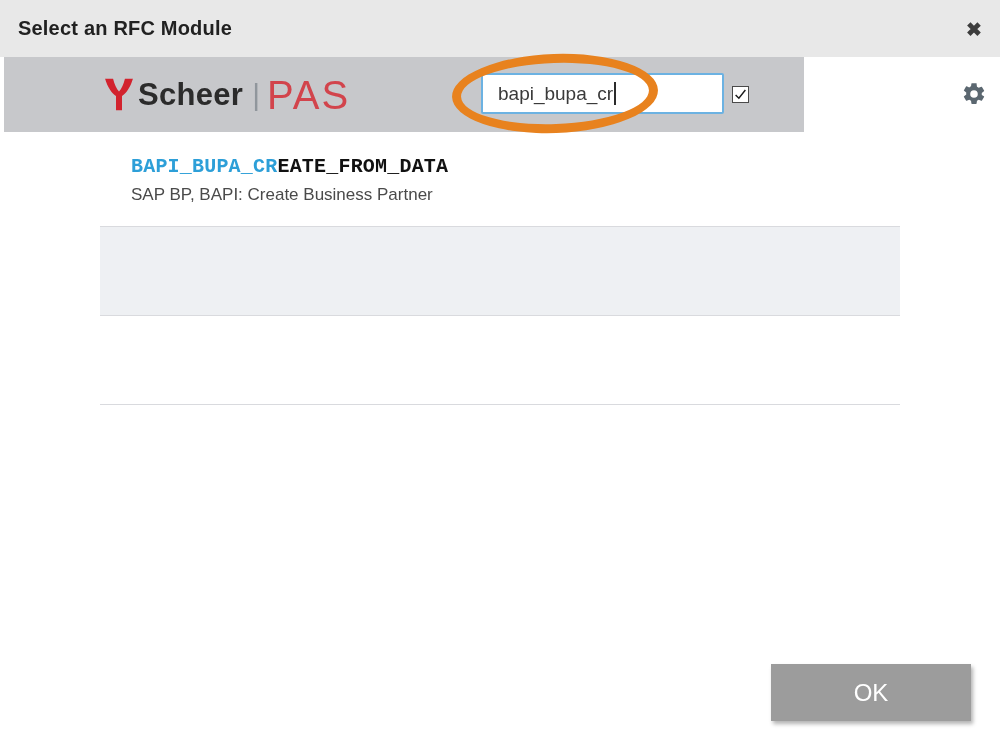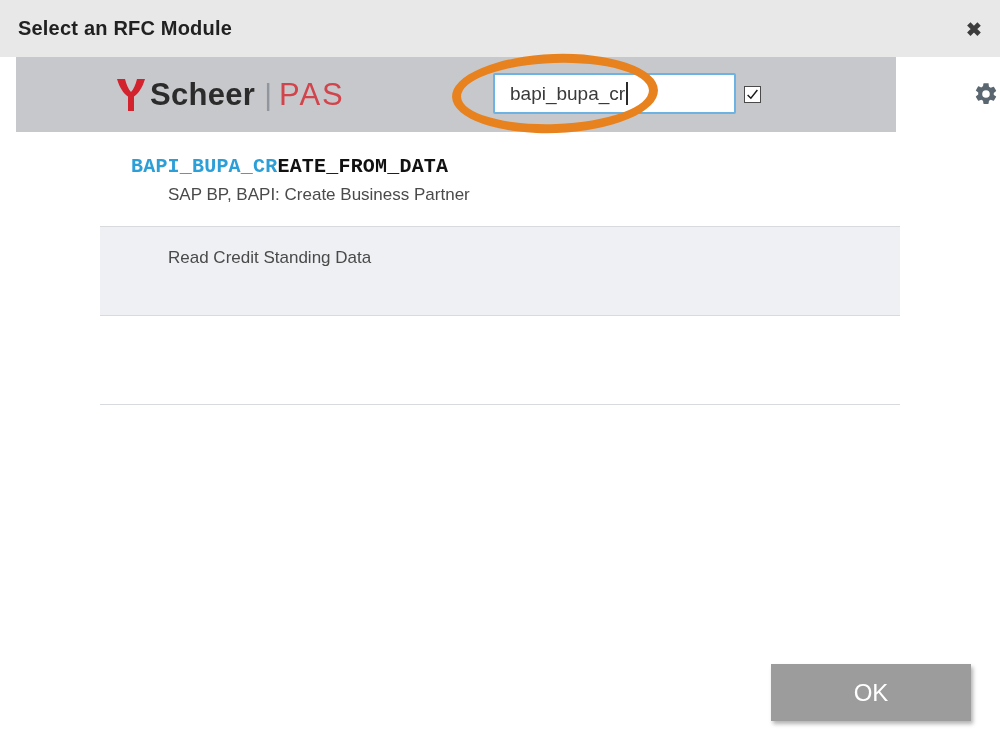--- a/index.html
+++ b/index.html
@@ -23,36 +23,36 @@
     letter-spacing: 0.2px;
   }
   .close-btn {
     position: absolute; right: 14px; top: 50%; transform: translateY(-50%);
     font-size: 19px; font-weight: bold; color: #3c3c3c;
     cursor: pointer; line-height: 1; padding: 4px;
   }
 
   
   .toolbar {
-    position: absolute; left: 16px; top: 57px; width: 880px; height: 75px;
+    position: absolute; left: 4px; top: 57px; width: 800px; height: 75px;
     background: #c7c8cb;
   }
   .logo {
     position: absolute; left: 100px; top: 50%; transform: translateY(-50%);
     display: flex; align-items: center;
   }
   .logo-mark { width: 30px; height: 32px; margin-right: 4px; }
   .logo-name {
     font-size: 31px; font-weight: bold; color: #2b2b2b; letter-spacing: 0.3px;
   }
   .logo-pipe {
     font-size: 30px; font-weight: 300; color: #90969c; margin: 0 7px 0 9px;
   }
   .logo-suffix {
-    font-size: 31px; font-weight: 400; color: #d2444c; letter-spacing: 2px;
+    font-size: 40px; font-weight: 400; color: #d2444c; letter-spacing: 2px;
   }
 
   .search-box {
     position: absolute; left: 477px; top: 16px;
     width: 243px; height: 41px;
     background: #ffffff;
     border: 2px solid #6cb2e2;
     border-radius: 2px;
     display: flex; align-items: center;
     padding-left: 15px;
@@ -107,21 +107,21 @@
     background: #ffffff;
     cursor: pointer;
   }
   .list-item.highlighted { background: #eef0f3; }
   .item-title {
     font-size: 20px; font-weight: bold; color: #111111;
     letter-spacing: 0.2px; line-height: 26px; font-family: Liberation Mono, monospace;
   }
   .item-title .match { color: #2d9fd8; }
   .item-desc {
-    font-size: 17px; color: #4a4a4a; margin-top: 3px; line-height: 23px; margin-left: 37px;
+    font-size: 17px; color: #4a4a4a; margin-top: 3px; line-height: 23px;
   }
 
   
   .ok-button {
     position: absolute; left: 771px; top: 664px;
     width: 200px; height: 57px;
     background: #9c9c9c;
     border: none;
     color: #ffffff; font-size: 24px;
     font-family: "Liberation Sans", sans-serif;
@@ -170,19 +170,18 @@
 <div class="annotation-ellipse"></div>
 
 <div class="list">
     <div class="list-item">
     <div class="item-title">
       <span class="match">BAPI_BUPA_CR</span><span>EATE_FROM_DATA</span>
     </div>
     <div class="item-desc">SAP BP, BAPI: Create Business Partner</div>
   </div>
     <div class="list-item highlighted">
-    <div class="item-desc">Read Credit Standing Data</div>
   </div>
     <div class="list-item">
   </div>
   </div>
 
 <button class="ok-button">OK</button>
 
 </body></html>

